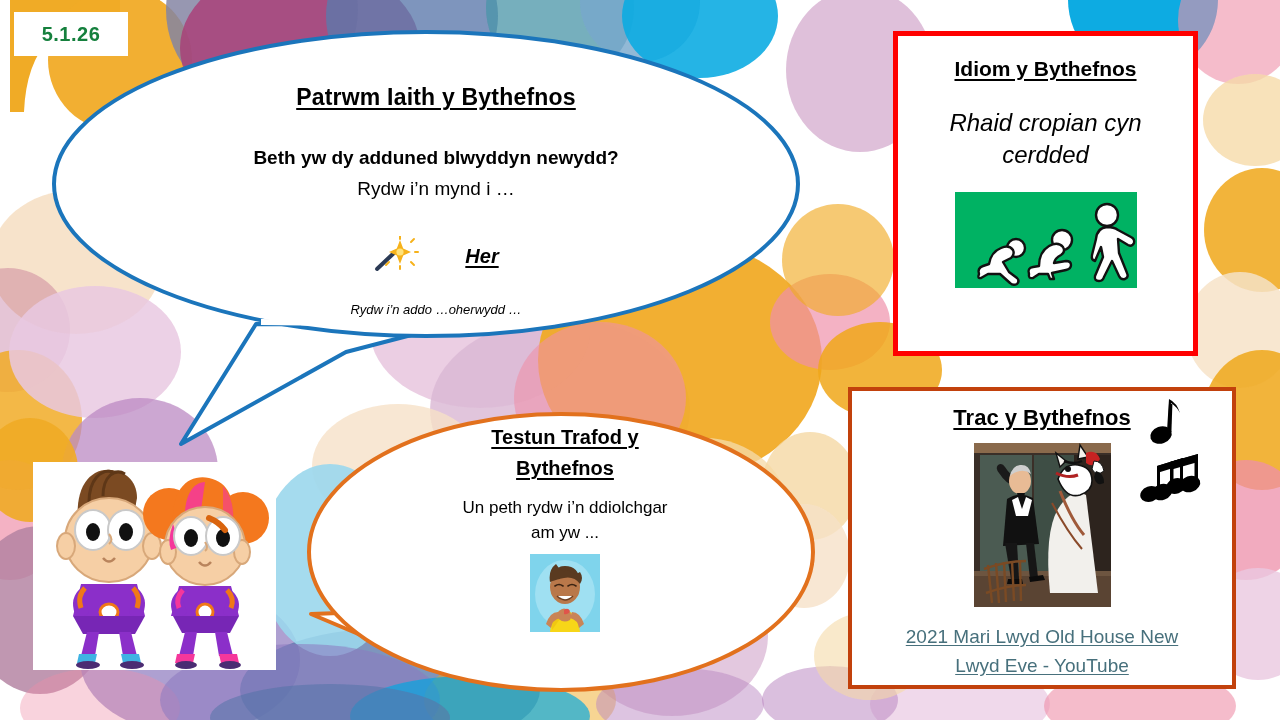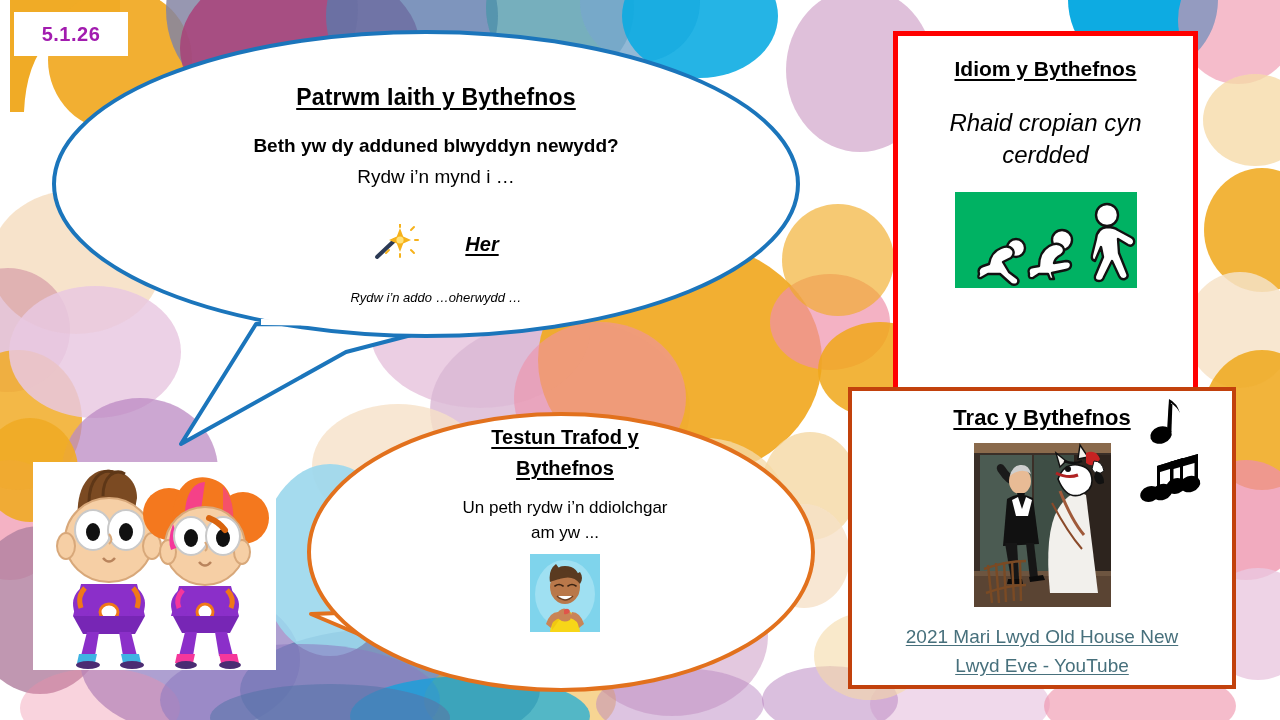--- a/index.html
+++ b/index.html
@@ -11,48 +11,48 @@
   }
   #slide{position:absolute;inset:0;width:1280px;height:720px;overflow:hidden;background:#fff;}
 
   
   #confetti{position:absolute;inset:0;width:1280px;height:720px;}
 
   
   .date-chip{
     position:absolute;left:14px;top:12px;width:114px;height:44px;
     background:#fff;display:flex;align-items:center;justify-content:center;
-    font-weight:bold;font-size:20px;color:#a21caf;letter-spacing:.5px;z-index:40;
+    font-weight:bold;font-size:20px;color:#15803d;letter-spacing:.5px;z-index:40;
   }
 
   
   .kids{position:absolute;left:33px;top:462px;width:243px;height:208px;background:#fff;z-index:14;overflow:hidden;}
 
   
   .bubble-blue{position:absolute;left:46px;top:24px;width:770px;height:430px;z-index:20;}
   .bubble-blue .content{
     position:absolute;left:110px;top:60px;width:560px;text-align:center;color:#000;
   }
   .bb-title{font-size:23px;font-weight:bold;text-decoration:underline;text-underline-offset:3px;letter-spacing:.2px;}
-  .bb-q{font-size:19px;font-weight:bold;margin-top:24px;}
+  .bb-q{font-size:19px;font-weight:bold;margin-top:36px;}
   .bb-a{font-size:19px;margin-top:9px;}
   .bb-her-row{display:flex;align-items:center;justify-content:center;gap:46px;margin-top:36px;}
   .bb-her{font-size:20px;font-weight:bold;font-style:italic;text-decoration:underline;text-underline-offset:3px;}
   .bb-promise{font-size:13px;font-style:italic;margin-top:26px;}
 
   
   .bubble-orange{position:absolute;left:305px;top:402px;width:512px;height:300px;z-index:22;}
   .bubble-orange .content{position:absolute;left:110px;top:20px;width:300px;text-align:center;color:#000;}
   .ob-title{font-size:20px;font-weight:bold;text-decoration:underline;text-underline-offset:3px;line-height:1.55;}
   .ob-text{font-size:17px;margin-top:12px;line-height:1.45;}
   .ob-img{margin:9px auto 0;width:70px;height:78px;}
 
   
   .box-red{
-    position:absolute;left:893px;top:31px;width:305px;height:411px;
+    position:absolute;left:893px;top:31px;width:305px;height:325px;
     background:#fff;border:5px solid #FF0000;box-sizing:border-box;z-index:30;
   }
   .br-title{text-align:center;font-size:21px;font-weight:bold;text-decoration:underline;text-underline-offset:3px;margin-top:21px;color:#000;}
   .br-phrase{text-align:center;font-size:24px;margin-top:26px;line-height:1.32;color:#000;padding:0 5px;font-style:italic;}
   .br-img{margin:22px auto 0;width:182px;height:96px;}
 
   
   .box-green{
     position:absolute;left:848px;top:387px;width:388px;height:302px;
     background:#fff;border:4px solid #c2410c;box-sizing:border-box;z-index:30;

